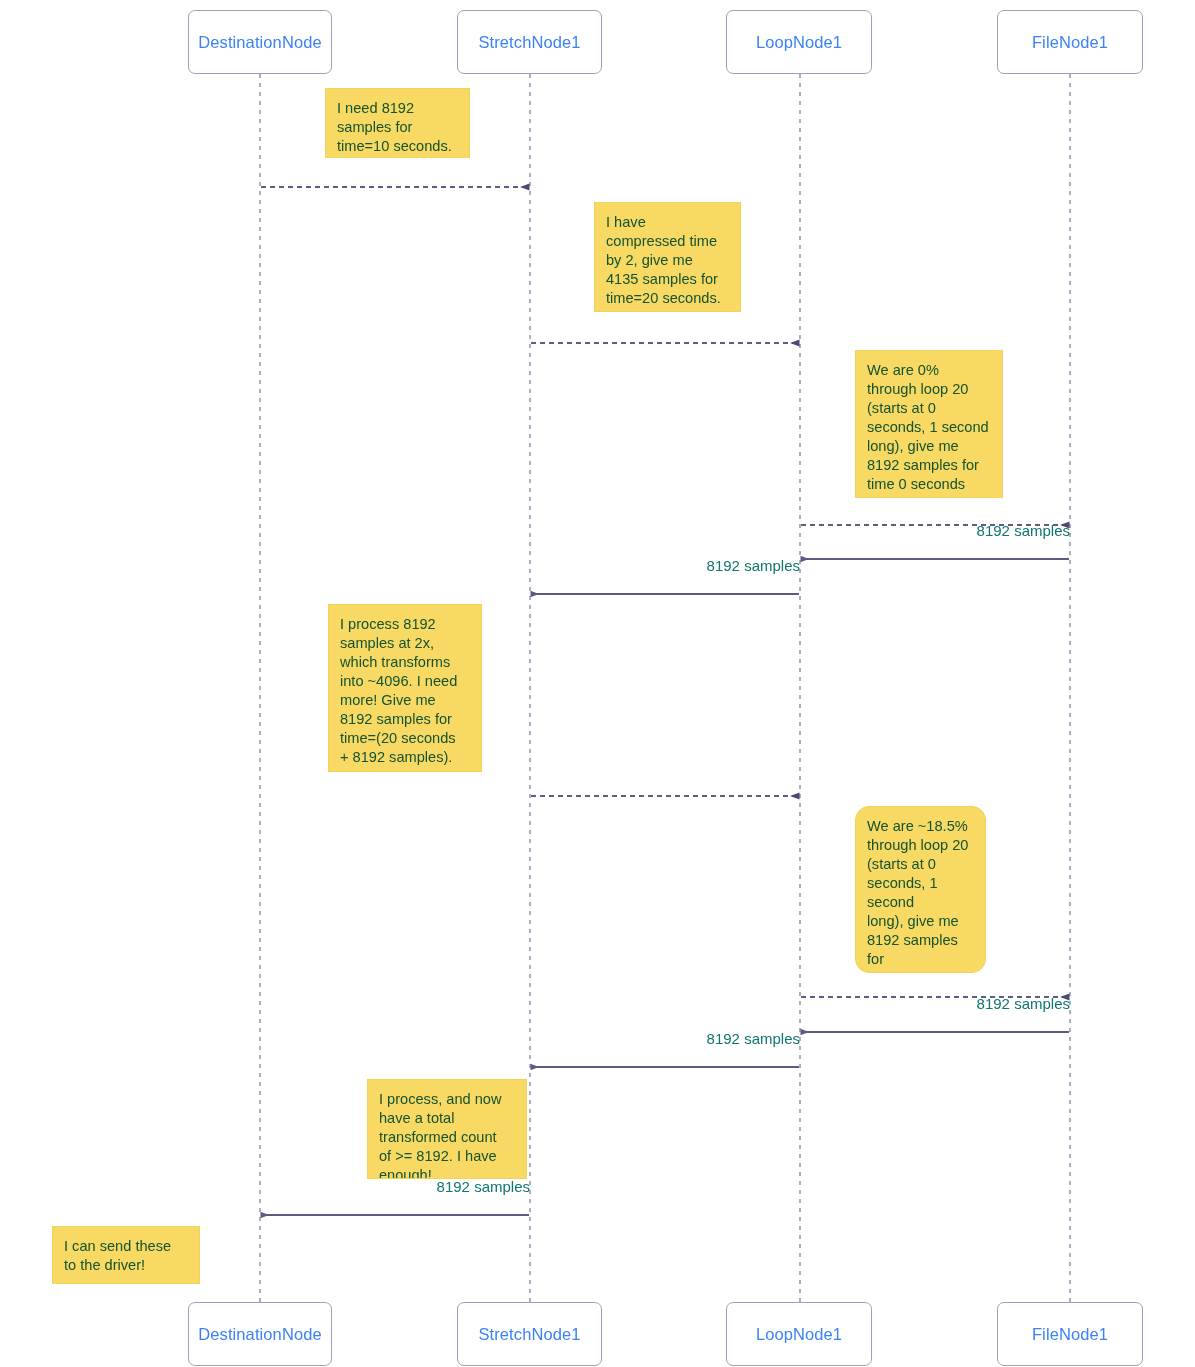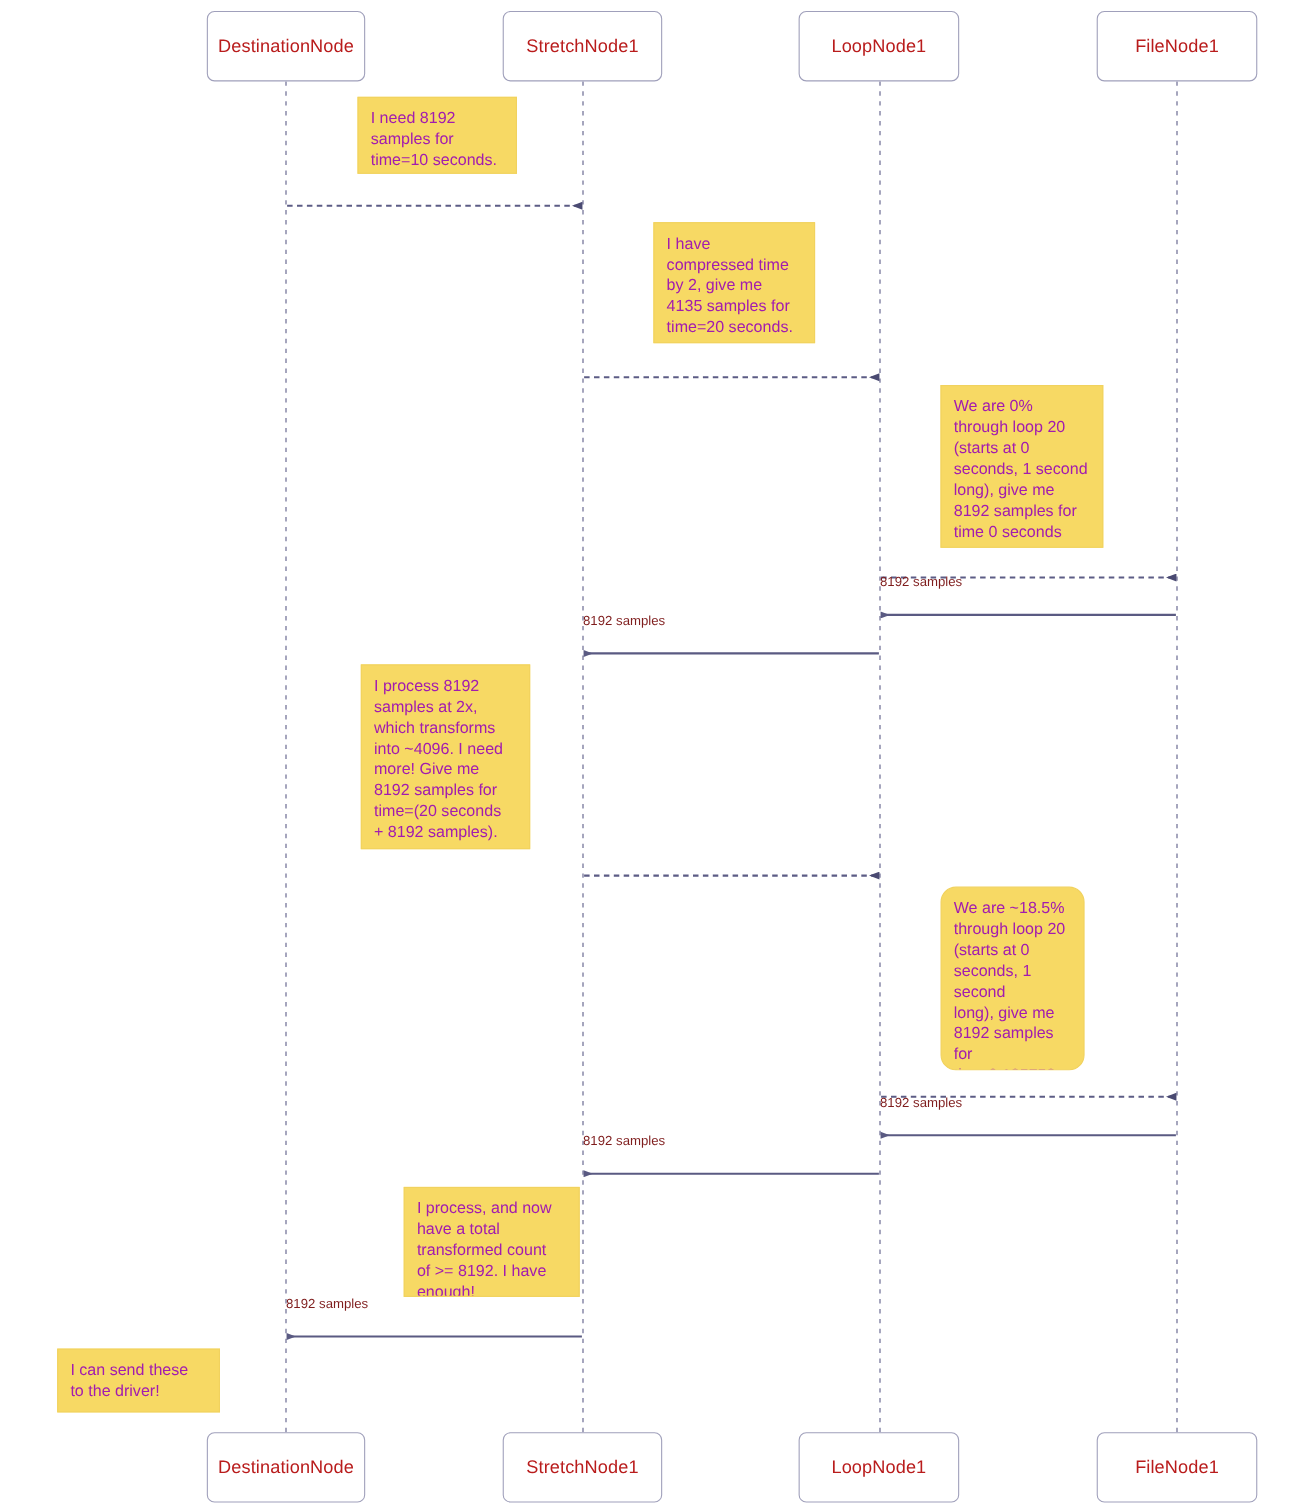--- a/index.html
+++ b/index.html
@@ -32,41 +32,41 @@
   .actor-box {
     position: absolute;
     box-sizing: border-box;
     border: 1.6px solid #a0a0bb;
     border-radius: 7px;
     background: #ffffff;
     display: flex;
     align-items: center;
     justify-content: center;
     font-size: 16.5px;
-    color: #b91c1c;
+    color: #3b82f6;
     letter-spacing: 0.1px;
   }
   .note {
     position: absolute;
     box-sizing: border-box;
     background: #f7d964;
     border: 1px solid #f1d25e;
-    color: #a21caf;
+    color: #14532d;
     font-size: 14.6px;
     line-height: 19px;
     padding: 10px 8px 8px 11px;
     white-space: pre-line;
     overflow: hidden;
   }
   .msg-label {
     position: absolute;
-    font-size: 12px;
-    color: #7f1d1d;
+    font-size: 15px;
+    color: #0f766e;
     white-space: nowrap;
-    text-align: left;
+    text-align: right;
   }
 </style>
 </head>
 <body>
 
 <div id="canvas">
 
   <svg class="layer" id="svg-layer" width="1195" height="1367" viewBox="0 0 1195 1367">
     <defs>
       <marker id="arrow-solid" markerWidth="9" markerHeight="9" refX="8" refY="3.2" orient="auto" markerUnits="userSpaceOnUse">

